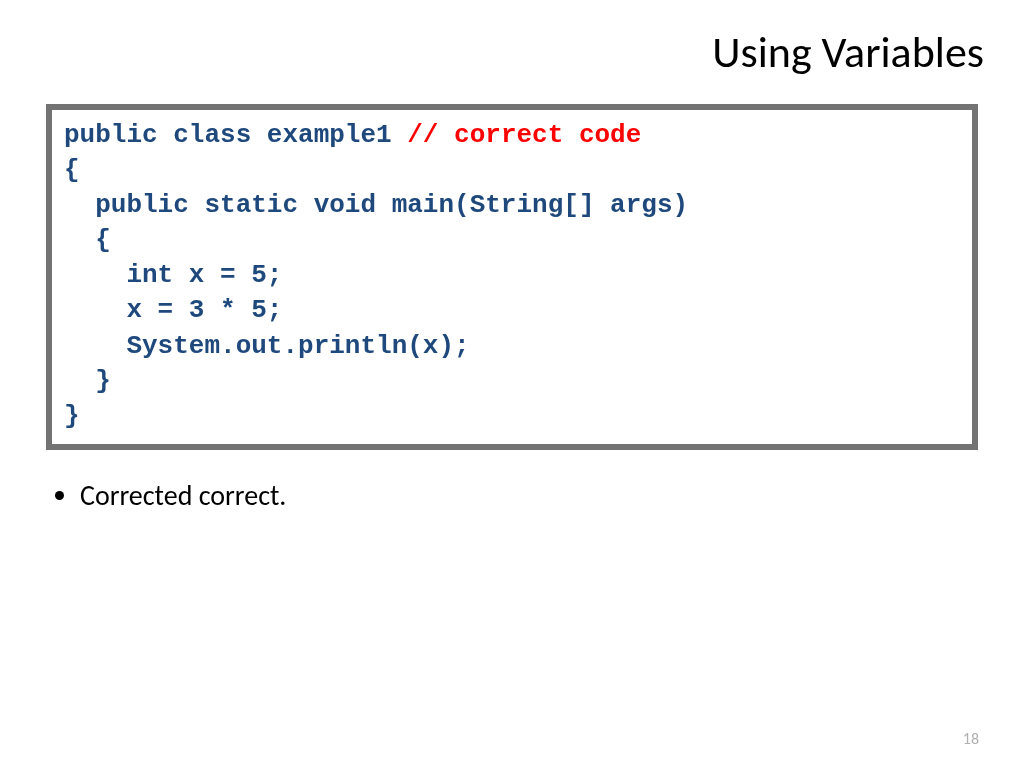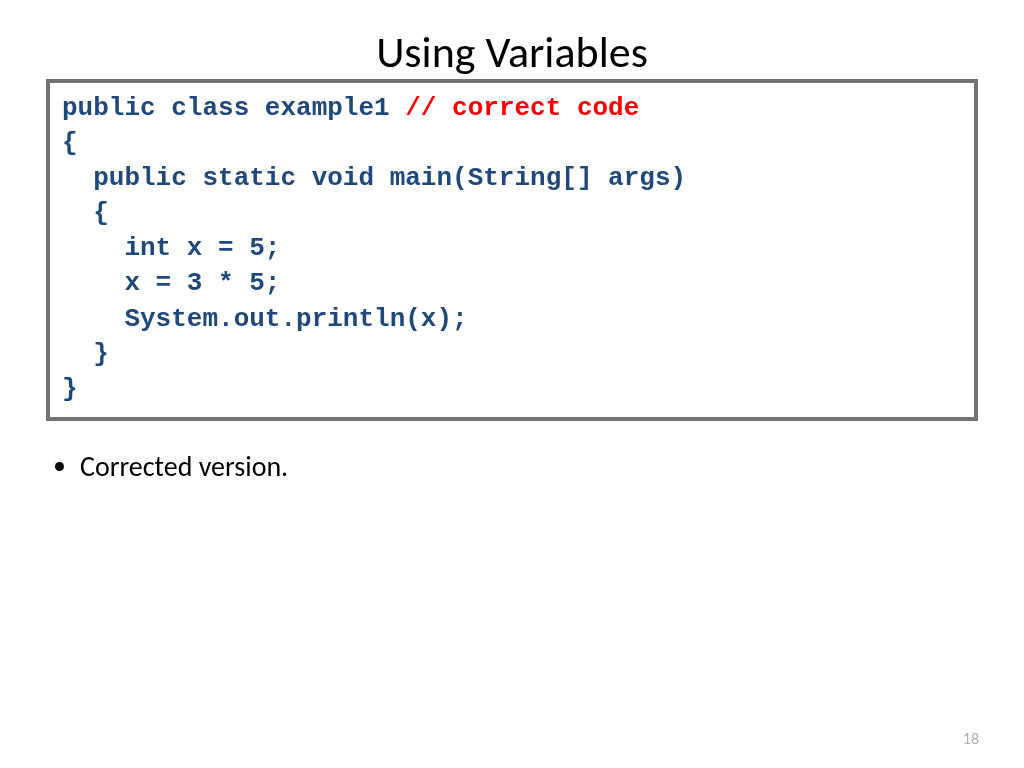--- a/index.html
+++ b/index.html
@@ -1,20 +1,20 @@
 <!DOCTYPE html>
 <html><head>
 <meta charset="utf-8">
 <style>
   * { margin: 0; padding: 0; box-sizing: border-box; }
   html, body { width: 1024px; height: 768px; background: #fff; font-family: Calibri, Arial, sans-serif; }
   .slide { width: 1024px; height: 768px; position: relative; padding: 25px 40px 40px 40px; }
-  .title { text-align: center; font-size: 44px; font-weight: 400; color: #000; }
+  .title { text-align: right; font-size: 44px; font-weight: 400; color: #000; margin-bottom: 25px; }
   .code-box {
-    border: 4px solid #737373;
+    border: 6px solid #737373;
     background: #fff;
     padding: 8px 12px 10px 12px;
     margin: 0 6px 28px 6px;
     font-family: "Courier New", Courier, monospace;
     font-size: 26px;
     font-weight: bold;
     line-height: 1.35;
     white-space: pre;
     color: #1f497d;
   }
@@ -40,17 +40,17 @@
 <span class="code-blue">{</span>
 <span class="code-blue">  public static void main(String[] args)</span>
 <span class="code-blue">  {</span>
 <span class="code-blue">    int x = 5;</span>
 <span class="code-blue">    x = 3 * 5;</span>
 <span class="code-blue">    System.out.println(x);</span>
 <span class="code-blue">  }</span>
 <span class="code-blue">}</span></div>
 
   <ul class="bullets">
-    <li>Corrected version.</li>
+    <li>Corrected correct.</li>
   </ul>
 
   <div class="page-num">18</div>
 </div>
 
 </body></html>

